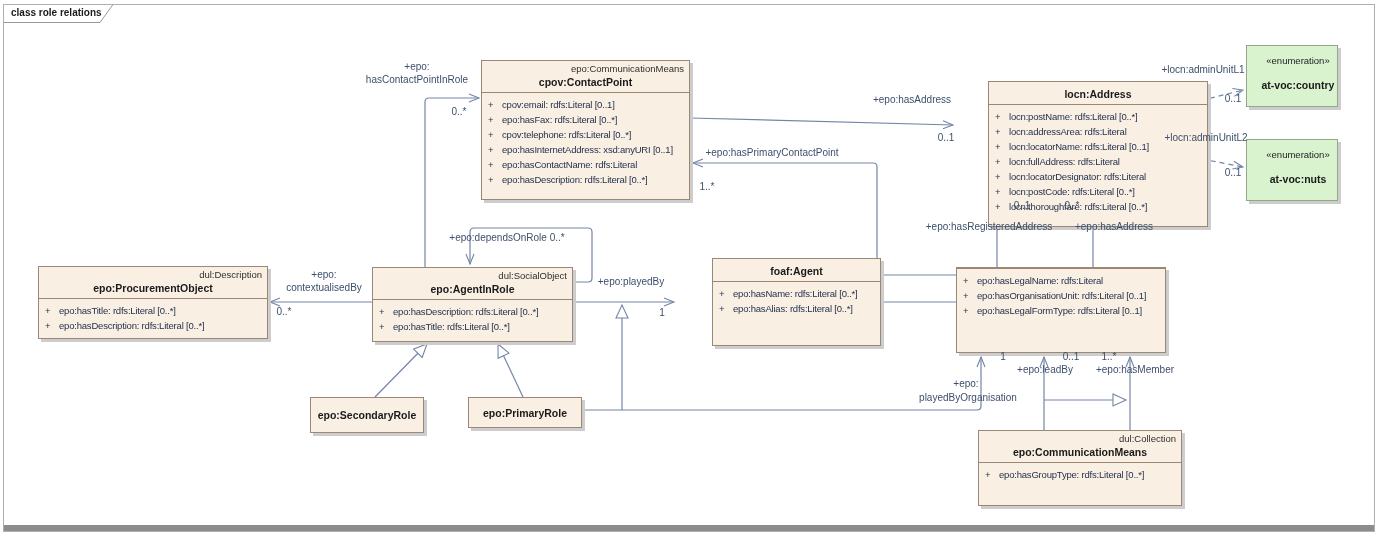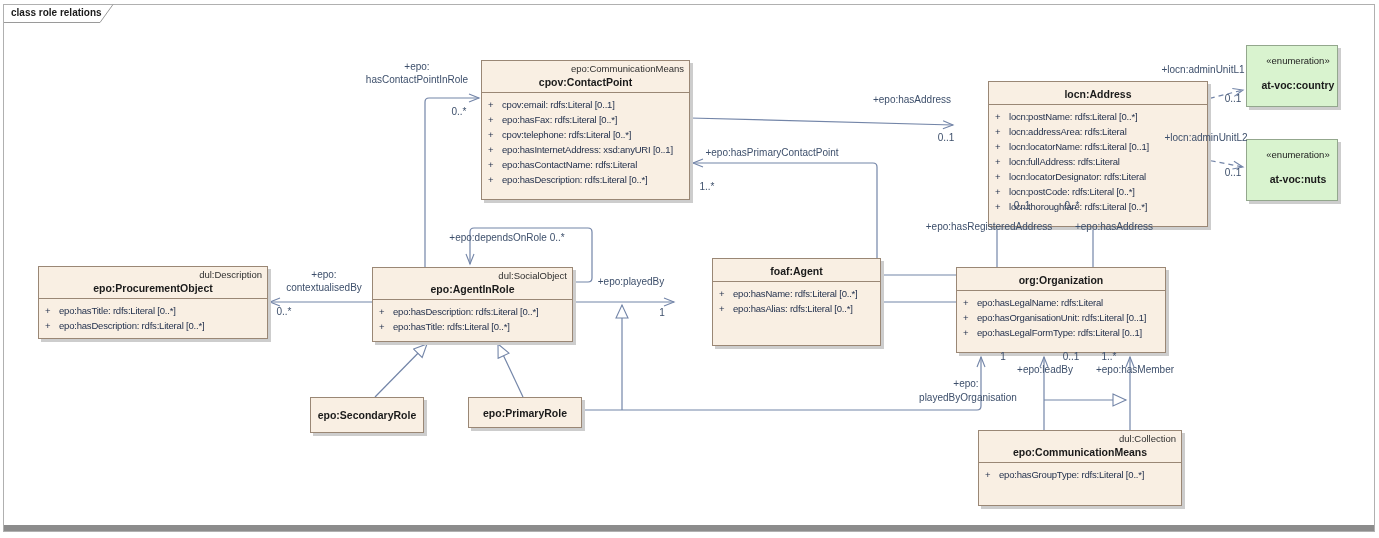--- a/index.html
+++ b/index.html
@@ -155,21 +155,20 @@
 
 <div class="uml-class" style="left:676px; top:258px; width:169px; height:88px;margin-left:36px;">
   <div class="cname pad-top">foaf:Agent</div>
   <div class="attrs">
     <div class="attr"><span class="pl">+</span><span>epo:hasName: rdfs:Literal [0..*]</span></div>
     <div class="attr"><span class="pl">+</span><span>epo:hasAlias: rdfs:Literal [0..*]</span></div>
   </div>
 </div>
 
 <div class="uml-class" style="left:956px; top:267px; width:210px; height:86px;">
-  <div class="cname pad-top">org:Organization</div>
   <div class="attrs">
     <div class="attr"><span class="pl">+</span><span>epo:hasLegalName: rdfs:Literal</span></div>
     <div class="attr"><span class="pl">+</span><span>epo:hasOrganisationUnit: rdfs:Literal [0..1]</span></div>
     <div class="attr"><span class="pl">+</span><span>epo:hasLegalFormType: rdfs:Literal [0..1]</span></div>
   </div>
 </div>
 
 <div class="uml-class" style="left:310px; top:397px; width:114px; height:36px;">
   <div class="simple-name">epo:SecondaryRole</div>
 </div>

